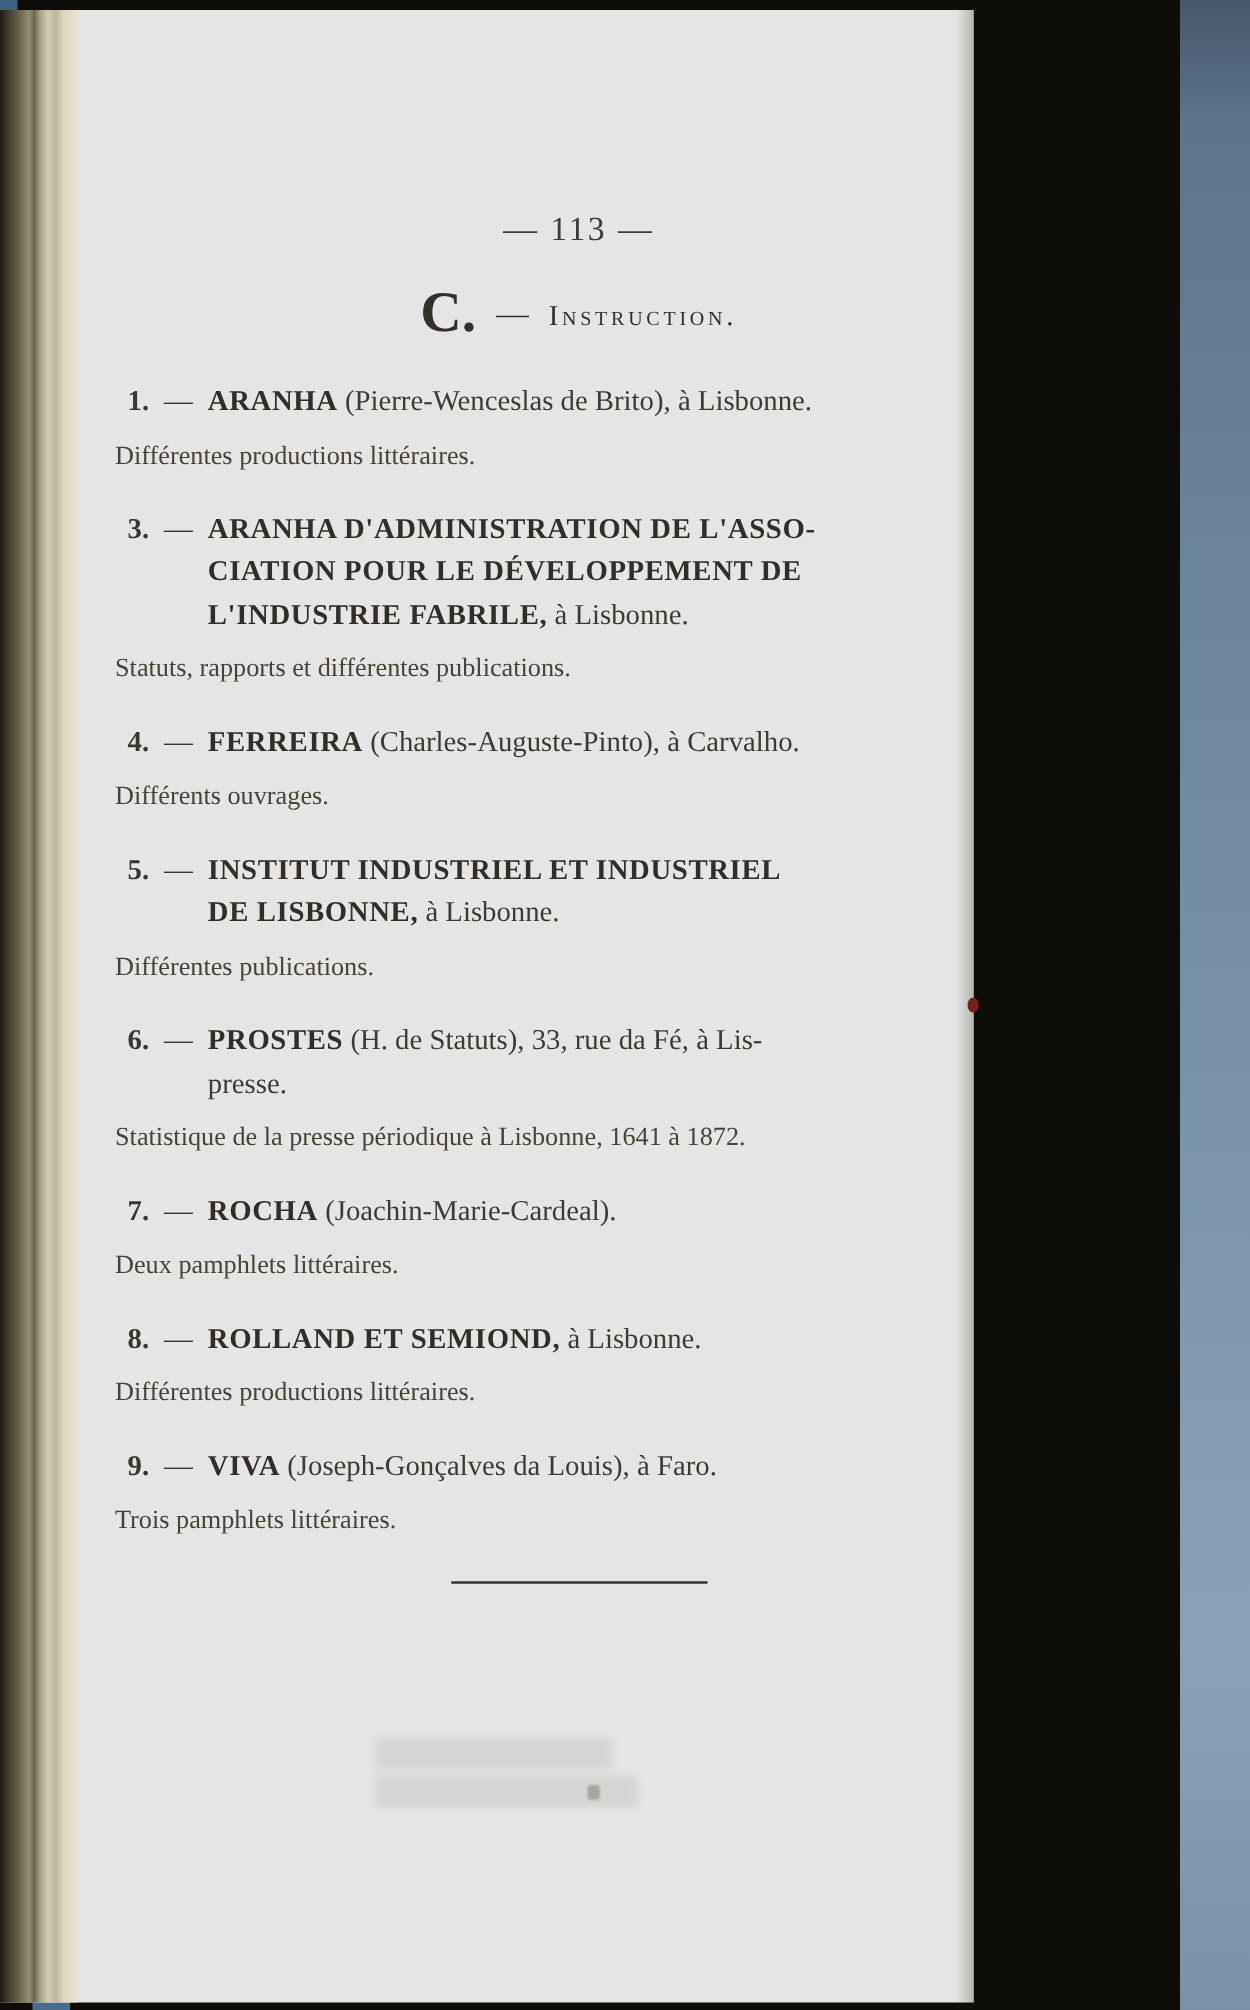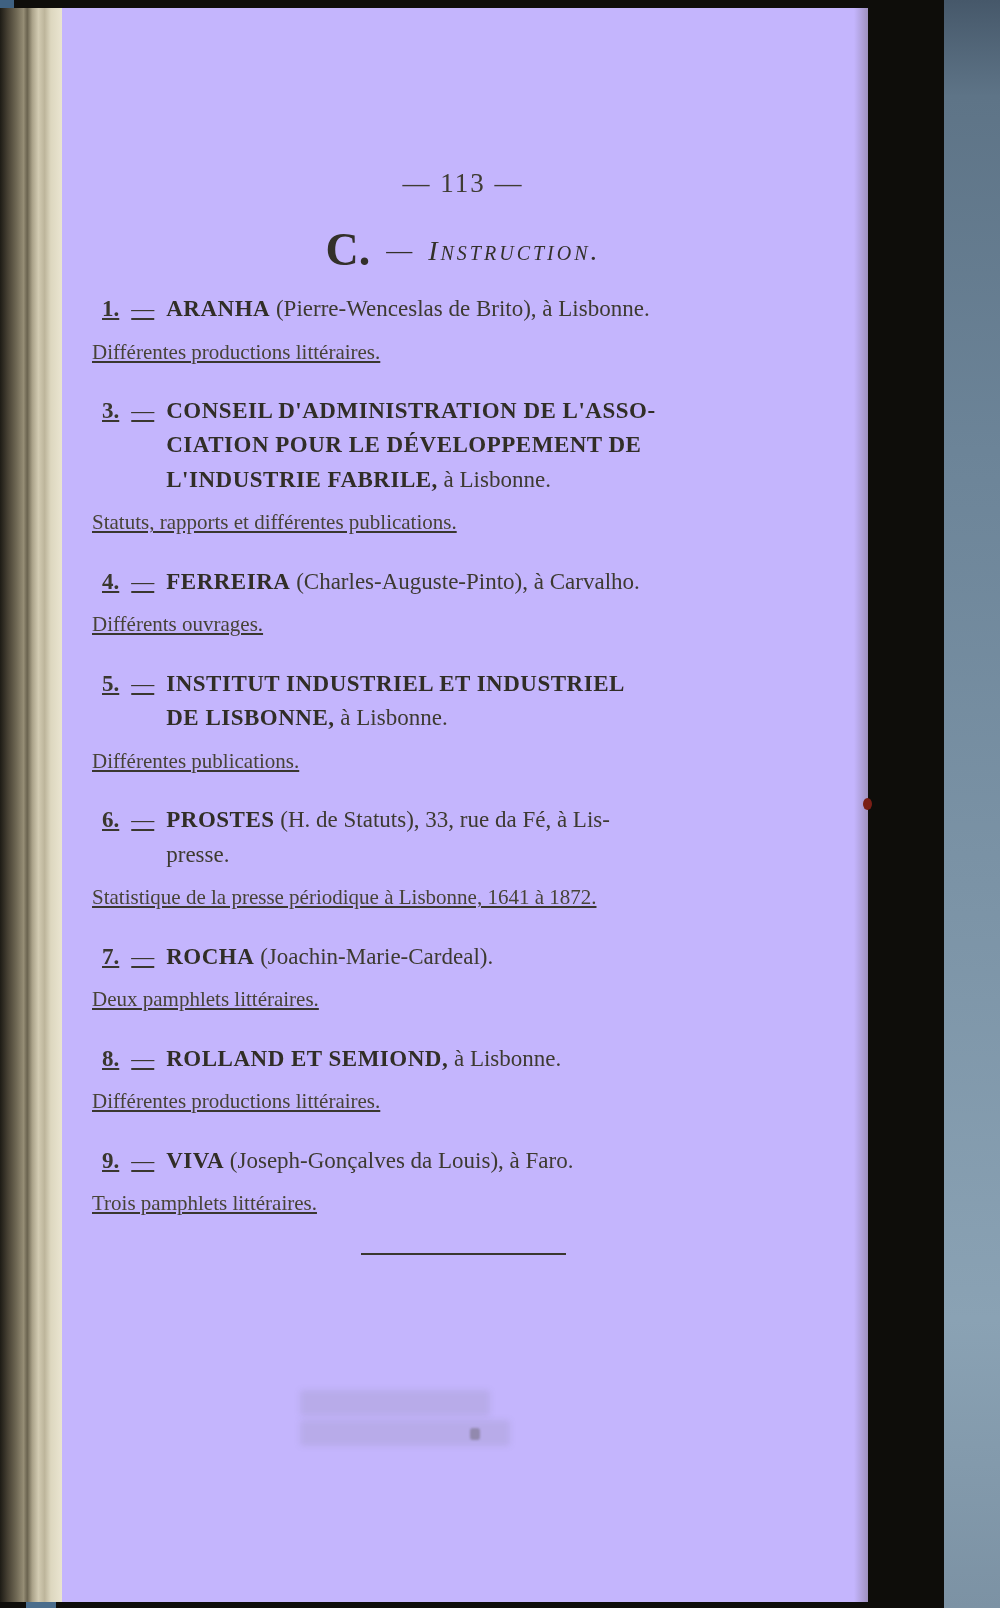--- a/index.html
+++ b/index.html
@@ -12,22 +12,22 @@
   }
   
   .cover-right {
     position:absolute; right:0; top:0; width:56px; height:100%;
     background:linear-gradient(180deg,#46586a 0%, #5e7487 6%, #6c8498 28%, #7b93a6 55%, #8aa2b4 82%, #7c92a4 100%);
   }
   .corner-blue-top { position:absolute; left:0; top:0; width:14px; height:13px; background:#3f6181; }
   .corner-blue-bottom { position:absolute; left:26px; bottom:0; width:30px; height:12px; background:#4a6d8c; }
   
   .page {
-    position:absolute; left:0; top:8px; width:868px; height:1594px;
-    background:#c4b5fd;
+    position:absolute; left:0; top:8px; width:779px; height:1594px;
+    background:#e5e5e5;
   }
   
   .binding {
     position:absolute; left:0; top:0; width:62px; height:100%;
     background:linear-gradient(90deg,
       #1d1b15 0%, #453f32 12%, #6e6753 26%, #958d75 38%,
       #6a634f 44%, #aaa289 52%, #d2cbb2 62%, #bdb59b 72%,
       #ddd7bf 82%, #eae5d1 100%);
   }
   .page-right-shadow {
@@ -45,23 +45,23 @@
   .ghost.g3 { left:470px; top:1420px; width:10px; height:12px; background:rgba(60,60,40,0.30); filter:blur(1px); }
 
   .content { position:absolute; left:92px; top:160px; width:742px; color:#3a372f; }
 
   .page-number {
     text-align:center; font-size:27px; letter-spacing:2px; color:#3f3c33;
   }
   .heading { text-align:center; margin-top:24px; color:#33302a; white-space:nowrap; }
   .heading .initial { font-size:46px; font-weight:bold; }
   .heading .hdash { font-size:26px; margin:0 16px; vertical-align:6px; }
-  .heading .title { font-size:28px; font-variant:small-caps; letter-spacing:3px; vertical-align:5px;font-style:italic; }
+  .heading .title { font-size:23px; font-variant:small-caps; letter-spacing:3px; vertical-align:5px; }
 
-  .entries { margin-top:16px;text-decoration:underline; }
+  .entries { margin-top:28px; }
   .entry-line {
     font-size:23px; line-height:1.5; color:#3a372f; margin:0 0 10px 10px;
   }
   .entry.sp { margin-top:14px; }
   .num { font-weight:bold; }
   .dash { margin:0 12px; }
   .hang { display:inline-block; vertical-align:top; max-width:640px; }
   .bold { font-weight:bold; letter-spacing:0.5px; color:#312e27; }
   .reg { color:#3d3a31; }
   .note {
@@ -98,21 +98,21 @@
     <div class="entries">
 
       <div class="entry">
         <p class="entry-line"><span class="num">1.</span><span class="dash">—</span><span class="hang"><span class="bold">ARANHA</span>
           <span class="reg">(Pierre-Wenceslas de Brito), à Lisbonne.</span></span></p>
         <p class="note">Différentes productions littéraires.</p>
       </div>
 
 
       <div class="entry">
-        <p class="entry-line"><span class="num">3.</span><span class="dash">—</span><span class="hang"><span class="bold">CONSEIL D'ADMINISTRATION DE L'ASSO-</span><br>
+        <p class="entry-line"><span class="num">3.</span><span class="dash">—</span><span class="hang"><span class="bold">ARANHA D'ADMINISTRATION DE L'ASSO-</span><br>
           <span class="bold">CIATION POUR LE DÉVELOPPEMENT DE</span><br>
           <span class="bold">L'INDUSTRIE FABRILE,</span>
           <span class="reg">à Lisbonne.</span></span></p>
         <p class="note">Statuts, rapports et différentes publications.</p>
       </div>
 
       <div class="entry">
         <p class="entry-line"><span class="num">4.</span><span class="dash">—</span><span class="hang"><span class="bold">FERREIRA</span>
           <span class="reg">(Charles-Auguste-Pinto), à Carvalho.</span></span></p>
         <p class="note">Différents ouvrages.</p>

